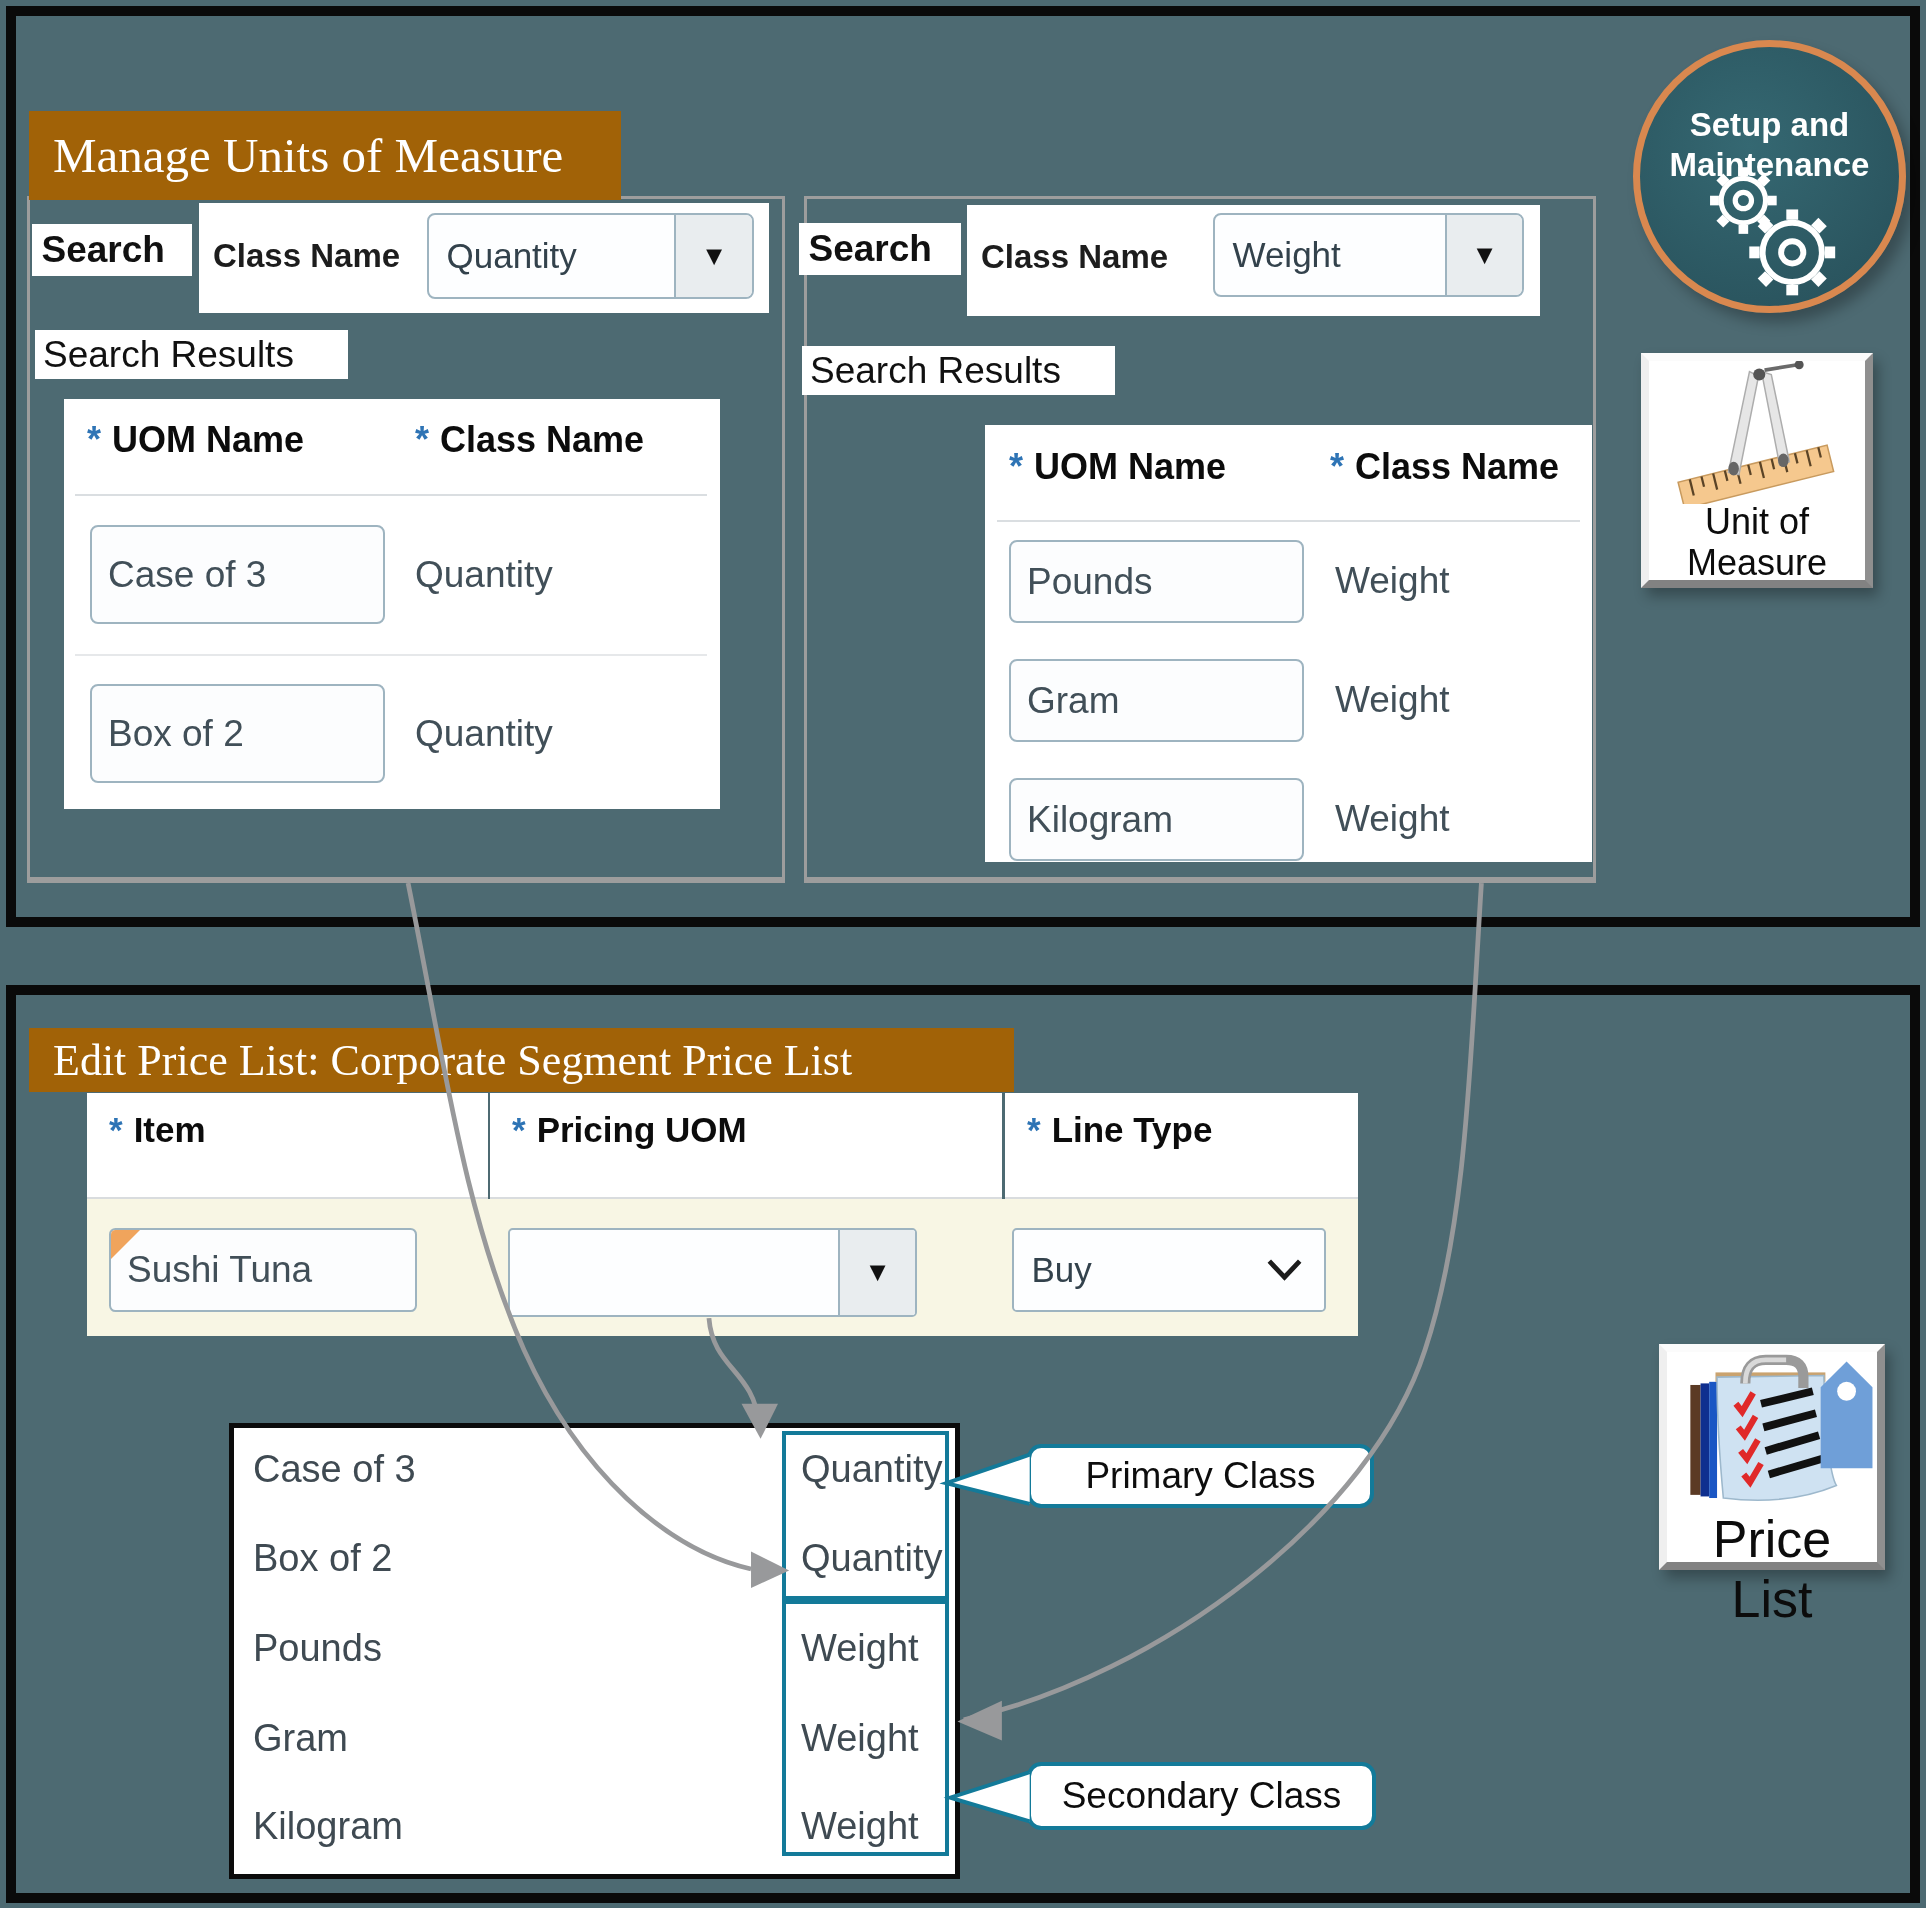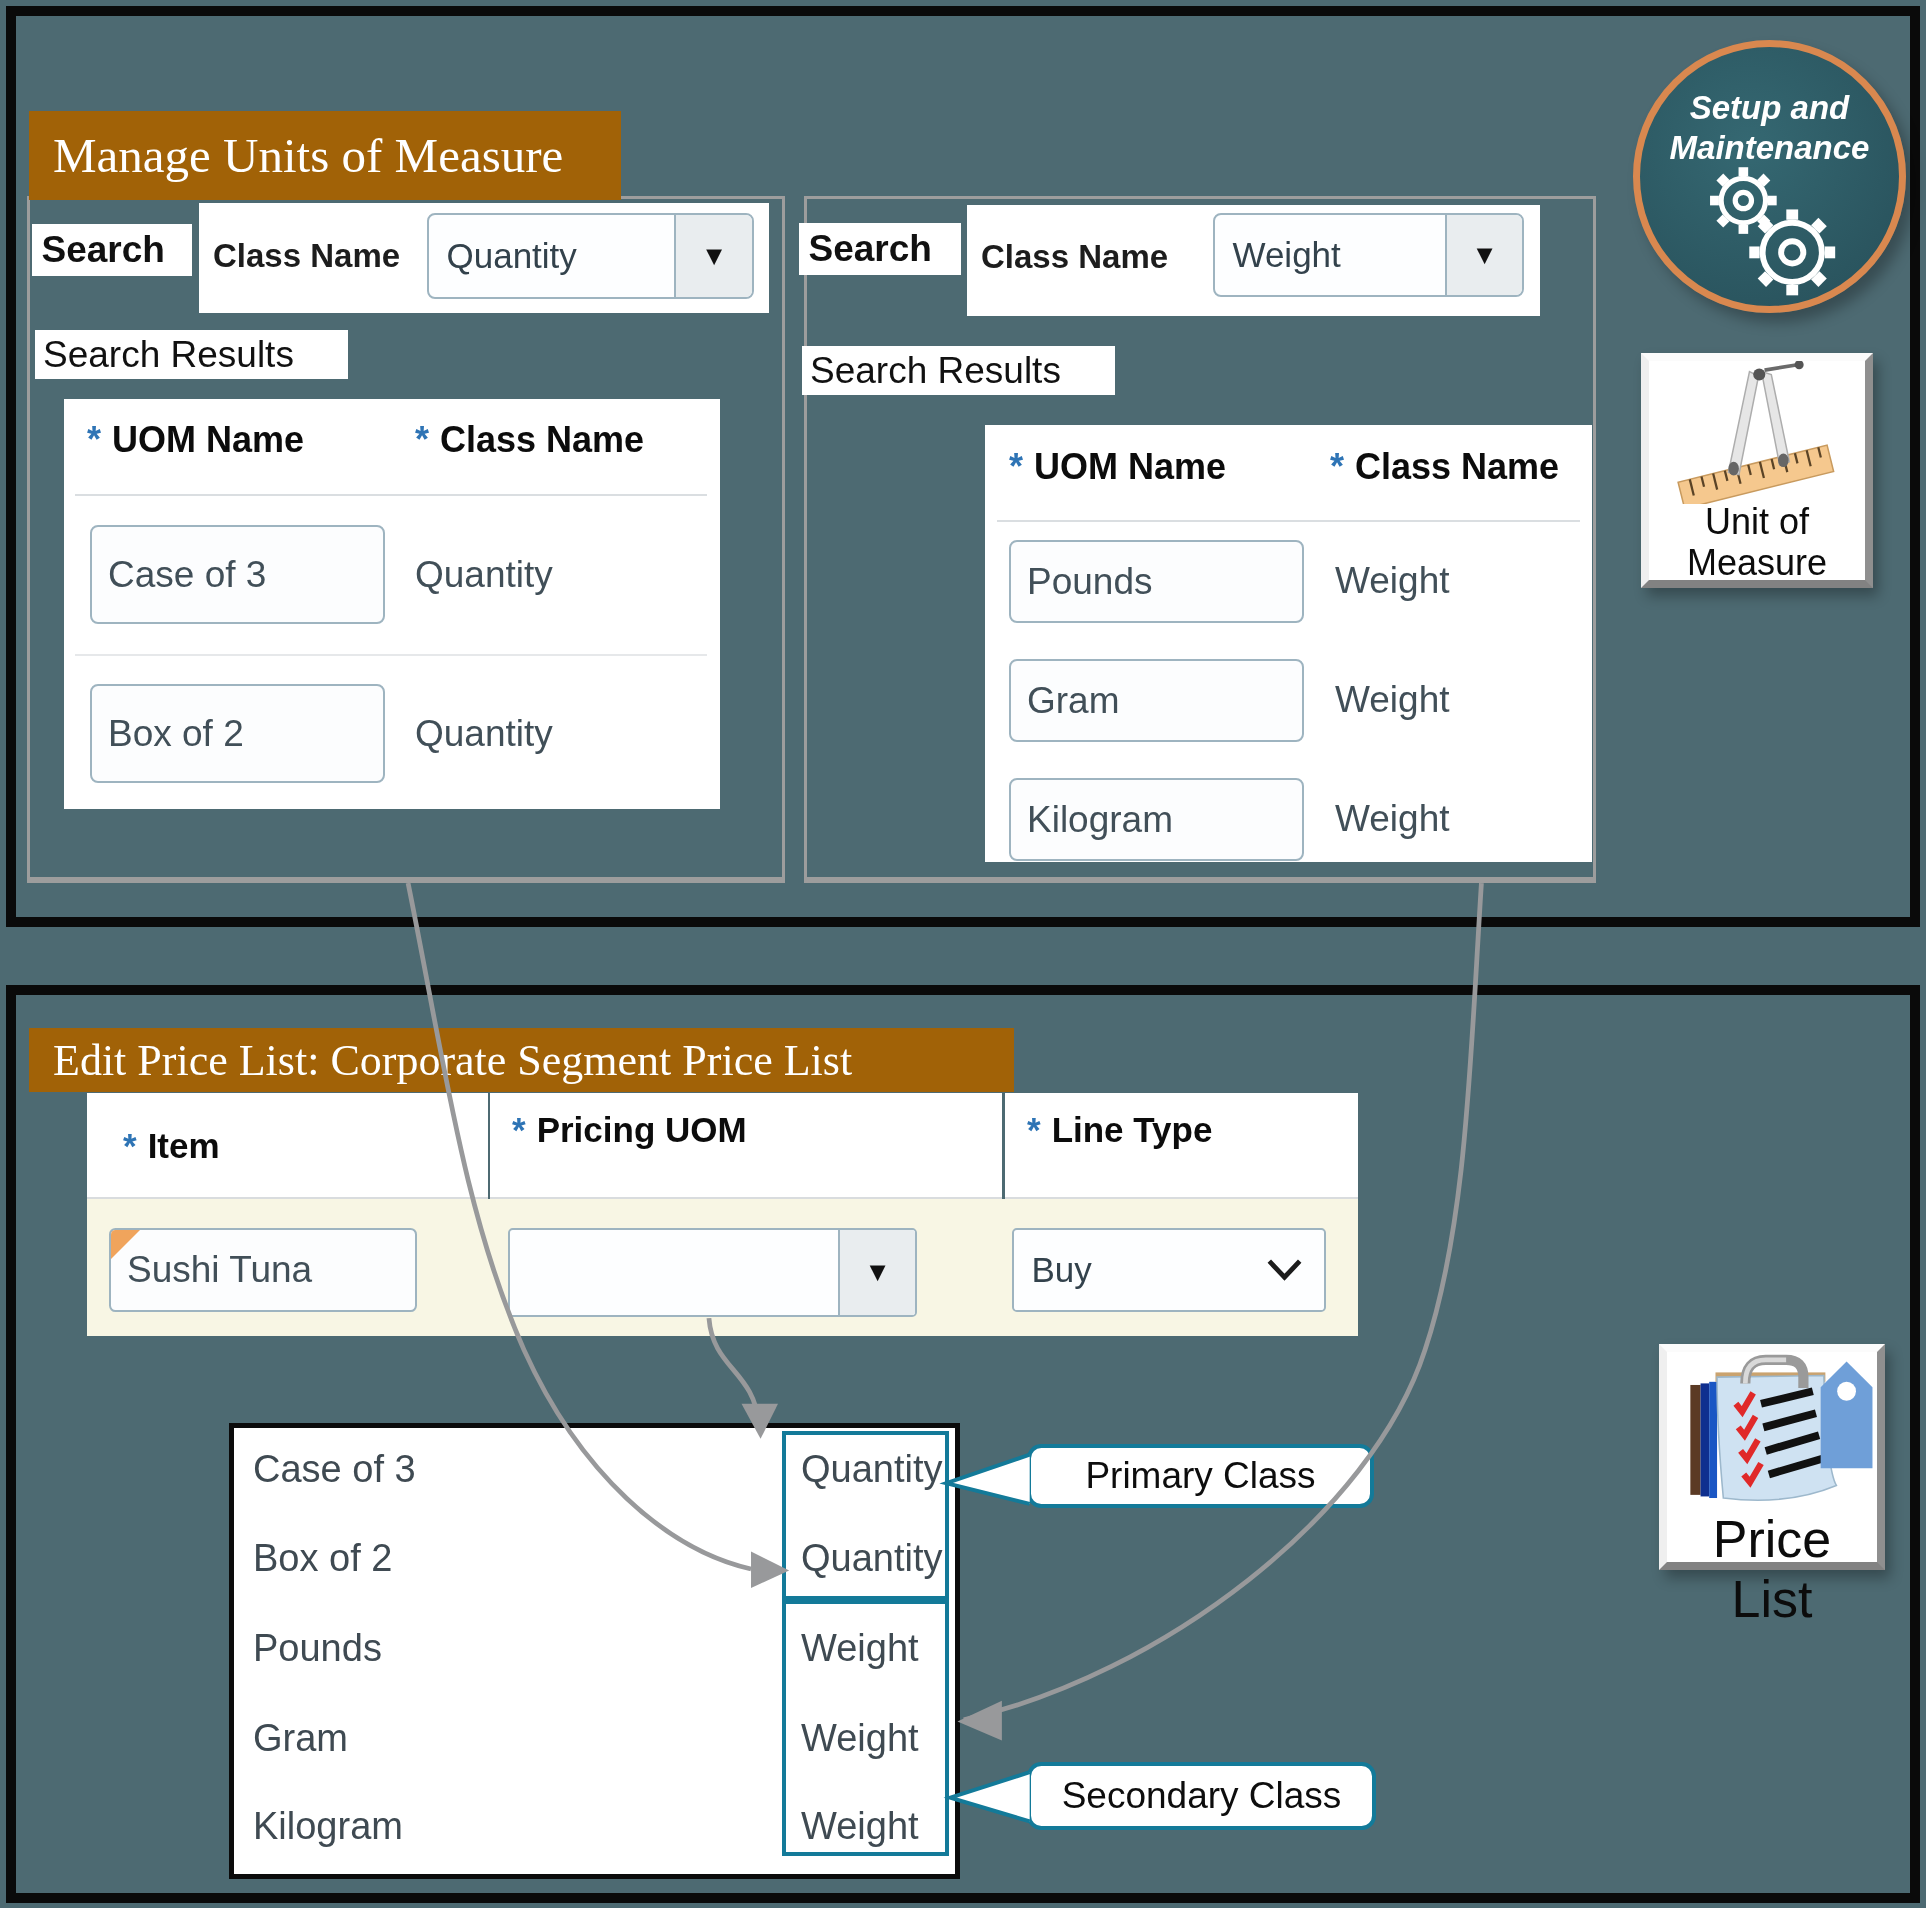--- a/index.html
+++ b/index.html
@@ -111,21 +111,21 @@
   <div class="abs thinline" style="left:997px;top:520px;width:583px;"></div>
 
   <div class="abs inputbox" style="left:1009px;top:540px;width:295px;height:83px;">Pounds</div>
   <div class="abs cellval" style="left:1335px;top:560px;">Weight</div>
   <div class="abs inputbox" style="left:1009px;top:659px;width:295px;height:83px;">Gram</div>
   <div class="abs cellval" style="left:1335px;top:679px;">Weight</div>
   <div class="abs inputbox" style="left:1009px;top:778px;width:295px;height:83px;">Kilogram</div>
   <div class="abs cellval" style="left:1335px;top:798px;">Weight</div>
 
   <div class="abs circle" style="left:1633px;top:40px;width:273px;height:273px;">
-    <div class="ctext" style="top:41px;font-size:33px;line-height:40px;font-style:italic;">
+    <div class="ctext" style="top:58px;font-size:33px;line-height:40px;">
       <div>Setup and</div>
       <div>Maintenance</div>
     </div>
     <svg class="abs" style="left:56px;top:118px;" width="151" height="137" viewBox="0 0 200 185">
       <g stroke="#ffffff" fill="none">
         <circle cx="62" cy="48" r="30" stroke-width="7"></circle>
         <circle cx="62" cy="48" r="11" stroke-width="7"></circle>
         <g stroke-width="13">
           <line x1="95" y1="48" x2="107" y2="48"></line>
             <line x1="85.3" y1="71.3" x2="93.8" y2="79.8"></line>
@@ -185,21 +185,21 @@
     </div>
   </div>
 
   <div class="abs section" style="left:6.4px;top:985px;width:1914px;height:918px;"></div>
 
   <div class="abs titlebar" id="title2">Edit Price List: Corporate Segment Price List</div>
 
   <div class="abs hblock" style="left:87px;top:1093px;width:401px;height:106px;"></div>
   <div class="abs hblock" style="left:490px;top:1093px;width:512px;height:106px;"></div>
   <div class="abs hblock" style="left:1005px;top:1093px;width:353px;height:106px;"></div>
-  <div class="abs bhdr" style="left:123px;top:1110px;margin-top:16px;">
+  <div class="abs bhdr" style="left:109px;top:1110px;">
     <span class="req">*</span><span>Item</span>
   </div>
   <div class="abs bhdr" style="left:512px;top:1110px;">
     <span class="req">*</span><span>Pricing UOM</span>
   </div>
   <div class="abs bhdr" style="left:1027px;top:1110px;text-align:center;">
     <span class="req">*</span><span>Line Type</span>
   </div>
 
   <div class="abs" id="cream" style="left:87px;top:1199px;width:1271px;height:137px;"></div>

